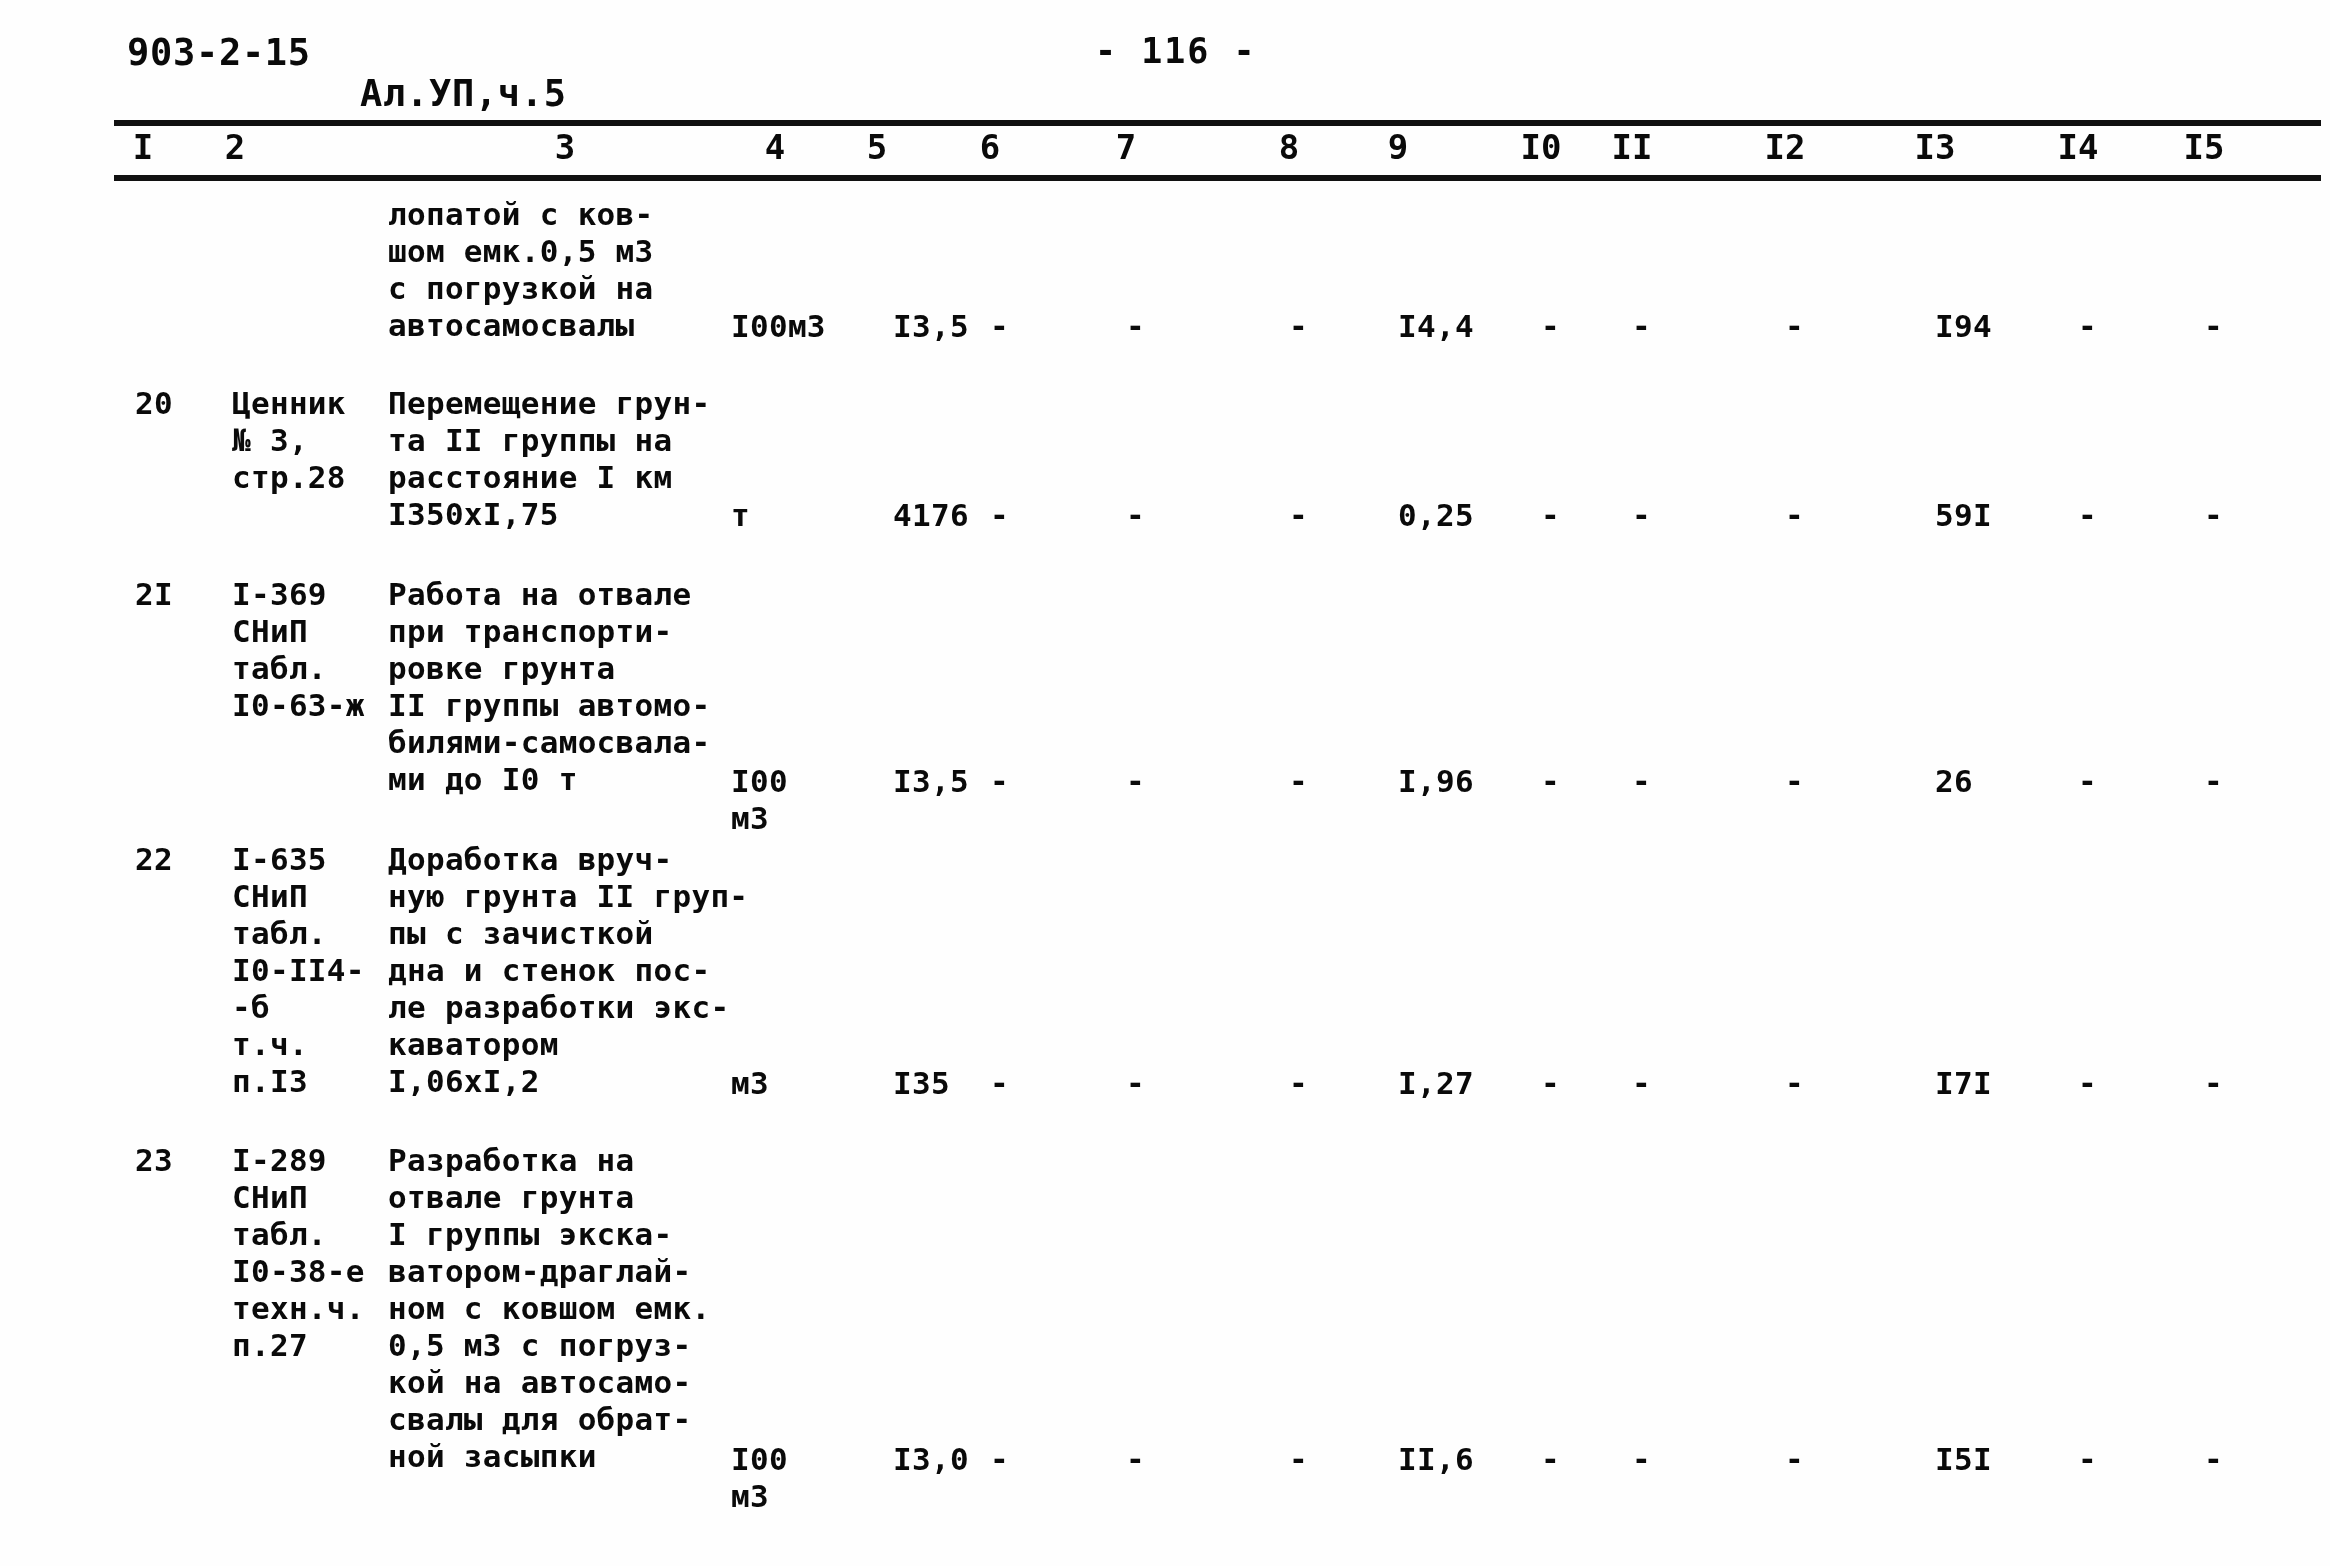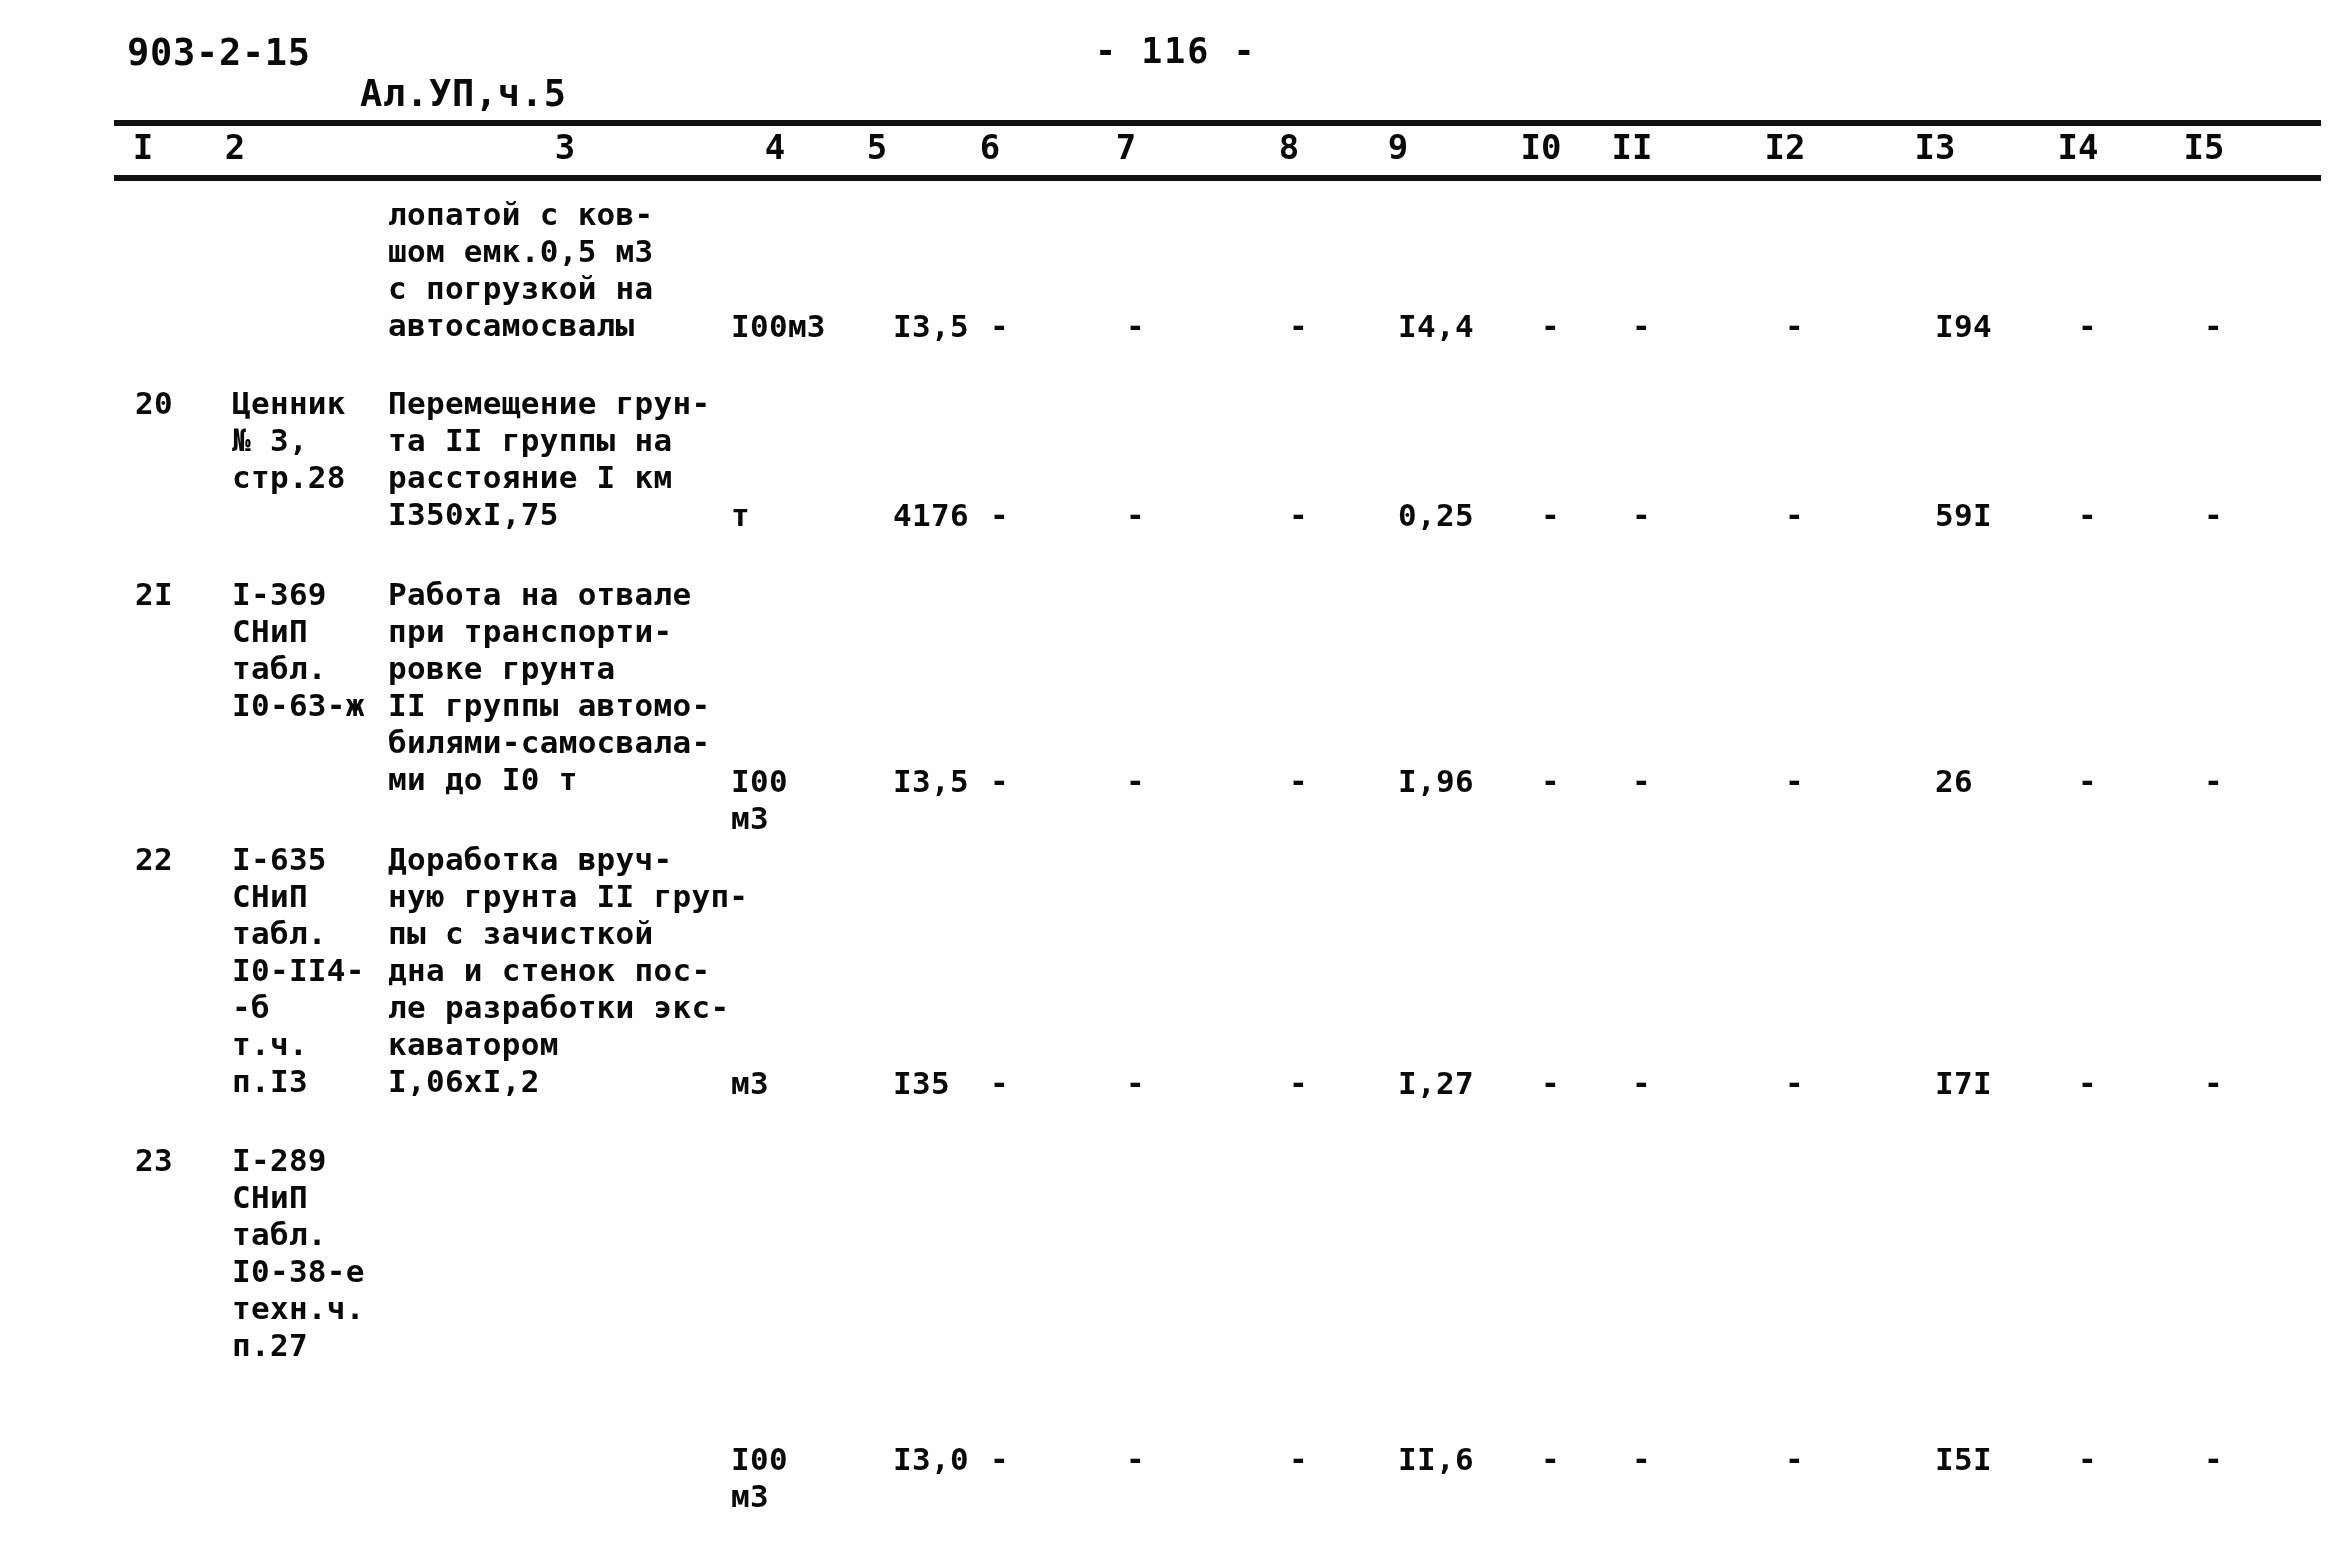--- a/index.html
+++ b/index.html
@@ -239,20 +239,29 @@
         <div class="cellbox dash" style="left: 2204px; width: 0px; top: 224px;">-</div>
       </div>
       <div class="row" style="height: 349px; top: 946px; position: absolute;">
         <div class="cellbox c-num" style="top: 0px;">23</div>
         <div class="cellbox c-just" style="top: 0px;">I-289
 СНиП
 табл.
 I0-38-е
 техн.ч.
 п.27</div>
+        <div class="cellbox c-desc" style="top: 0px;">Разработка на
+отвале грунта
+I группы экска-
+ватором-драглай-
+ном с ковшом емк.
+0,5 м3 с погруз-
+кой на автосамо-
+свалы для обрат-
+ной засыпки</div>
         <div class="cellbox c-unit" style="top: 299px;">I00
 м3</div>
         <div class="cellbox c-qty" style="top: 299px;">I3,0</div>
         <div class="cellbox dash" style="left: 990px; width: 0px; top: 299px;">-</div>
         <div class="cellbox dash" style="left: 1126px; width: 0px; top: 299px;">-</div>
         <div class="cellbox dash" style="left: 1289px; width: 0px; top: 299px;">-</div>
         <div class="cellbox dash" style="left: 1398px; width: 0px; top: 299px;">II,6</div>
         <div class="cellbox dash" style="left: 1541px; width: 0px; top: 299px;">-</div>
         <div class="cellbox dash" style="left: 1632px; width: 0px; top: 299px;">-</div>
         <div class="cellbox dash" style="left: 1785px; width: 0px; top: 299px;">-</div>

